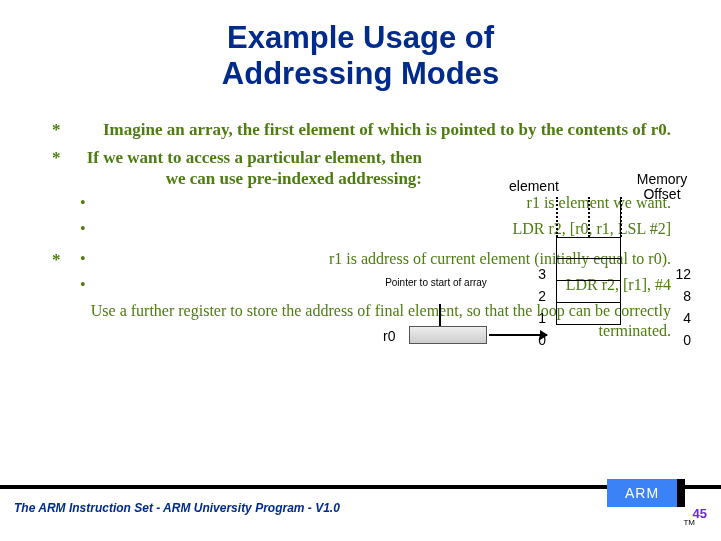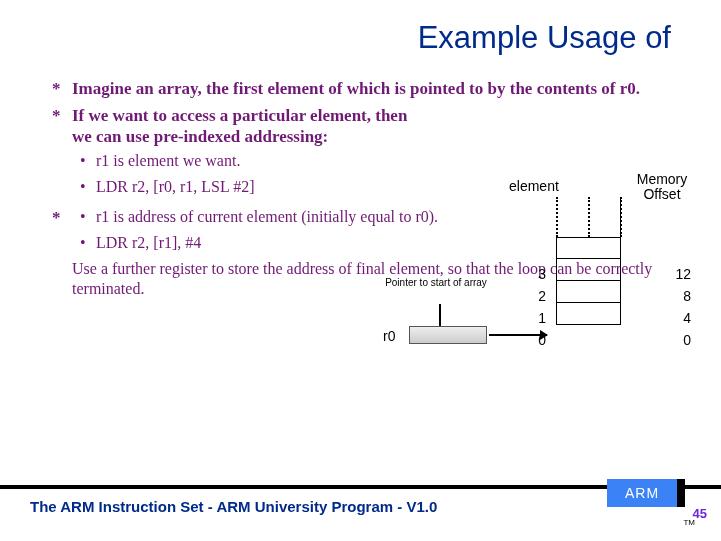--- a/index.html
+++ b/index.html
@@ -11,36 +11,37 @@
     position: relative;
     overflow: hidden;
   }
   .slide {
     padding: 20px 50px 0 50px;
     position: relative;
     height: 100%;
   }
   .title {
     font-family: Arial, Helvetica, sans-serif;
-    font-weight: normal;
+    font-weight: bold;
     font-size: 31px;
     color: #002b8a;
-    text-align: right;
+    text-align: center;
     line-height: 1.15;
-    margin-bottom: 22px;
+    margin-bottom: 28px;
   }
   .bullet-list { list-style: none; }
   .bullet-list > li {
     position: relative;
     padding-left: 22px;
     font-size: 17px;
     font-weight: bold;
-    color: #701a75;
+    color: #4d7c0f;
     margin-bottom: 6px;
     line-height: 1.25;
+    text-align: right;
   }
   .bullet-list > li::before {
     content: "*";
     position: absolute;
     left: 2px;
     top: 0;
     font-weight: bold;
   }
   .sub-list { list-style: none; margin-top: 4px; }
   .sub-list > li {
@@ -163,26 +164,27 @@
   
   .hr {
     position: absolute;
     left: 0; right: 0;
     bottom: 52px;
     height: 4px;
     background: #000;
   }
   .footer-text {
     position: absolute;
-    left: 30px;
+    left: 14px;
     bottom: 26px;
     font-family: Arial, sans-serif;
-    font-size: 15px;
+    font-size: 12px;
     font-weight: bold;
     color: #002b8a;
+    font-style: italic;
   }
   .page-num {
     position: absolute;
     right: 14px;
     bottom: 20px;
     font-family: Arial, sans-serif;
     font-size: 13px;
     font-weight: bold;
     color: #6d28d9;
   }
@@ -218,20 +220,21 @@
     font-family: Arial, sans-serif;
   }
 </style>
 </head>
 <body>
 
 <div class="slide">
 
   <h1 class="title">
     <span>Example Usage of</span><br>
+    <span>Addressing Modes</span>
   </h1>
 
   <ul class="bullet-list">
     <li>
       <span>Imagine an array, the first element of which is pointed to by the contents of r0.</span>
     </li>
     <li>
       <div class="w-narrow">If we want to access a particular element, then we can use pre-indexed addressing:</div>
       <ul class="sub-list">
         <li>r1 is element we want.</li>

